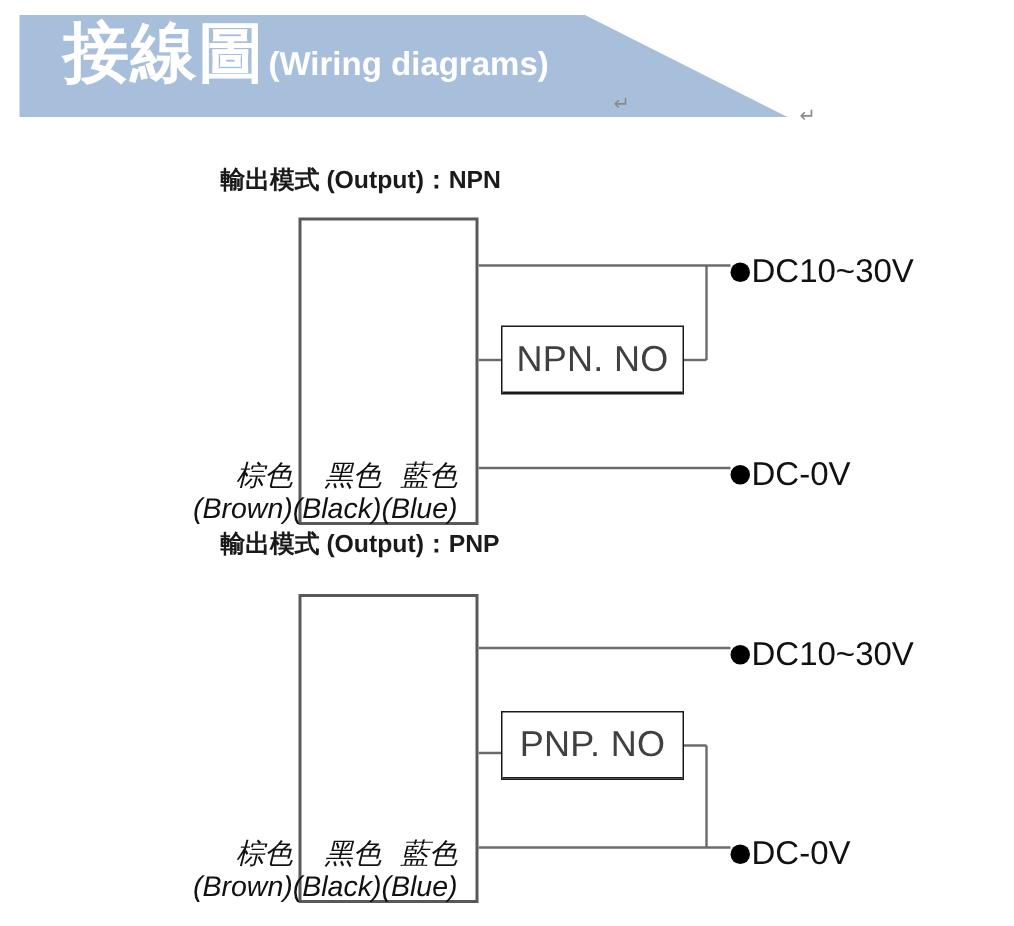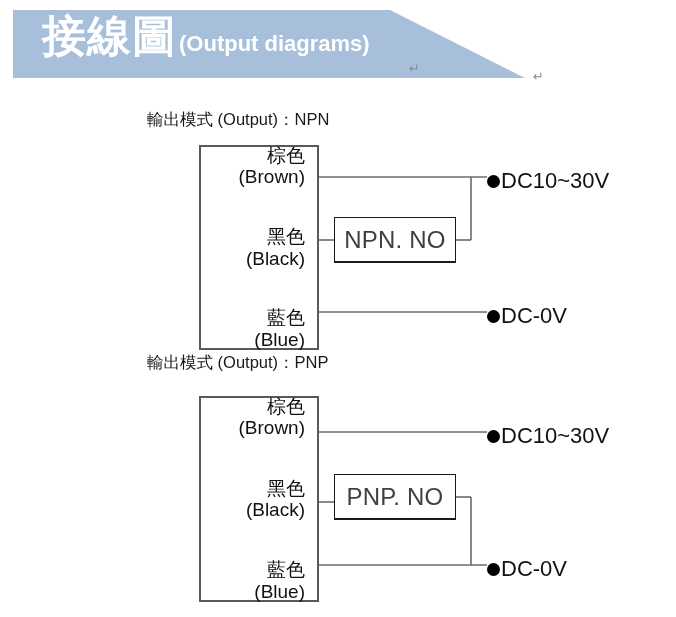--- a/index.html
+++ b/index.html
@@ -58,20 +58,21 @@
   }
   #pilcrow-1 { left: 409px; top: 62px; }
   #pilcrow-2 { left: 533px; top: 70px; }
 
   
   .section-label {
     position: absolute;
     font-size: 16.5px;
     white-space: nowrap;
     color: #1a1a1a;
+    font-weight: bold;
   }
   #npn-section-label { left: 147px; top: 109px; }
   #pnp-section-label { left: 147px; top: 352px; }
 
   
   .diagram {
     position: absolute;
     left: 0;
   }
   #npn-diagram { top: 140px; width: 676px; height: 212px; }
@@ -80,24 +81,25 @@
   .sensor-box {
     position: absolute;
     border: 2px solid #595959;
     background: #ffffff;
     box-sizing: border-box;
   }
   .wire-labels {
     position: absolute;
     box-sizing: border-box;
     display: flex;
-    flex-direction: column;
-    justify-content: space-between;
+    flex-direction: row;
+    justify-content: flex-end;
     align-items: flex-end;
     padding-right: 14px;
+    font-style: italic;
   }
   .wire-label {
     text-align: right;
     line-height: 1.12;
     font-size: 19px;
     color: #111111;
     white-space: nowrap;
   }
   .wire-label .cjk { display: block; }
   .wire-label .en { display: block; }
@@ -153,21 +155,21 @@
 </style>
 </head>
 <body>
 
 <div id="header-banner">
   <svg width="676" height="95" viewBox="0 0 676 95">
     <polygon points="13,10 390,10 525,78 13,78" fill="#a7bfda"></polygon>
   </svg>
   <div id="banner-title">
     <span id="banner-title-cjk">接線圖</span>
-    <span id="banner-title-en">(Output diagrams)</span>
+    <span id="banner-title-en">(Wiring diagrams)</span>
   </div>
   <span class="pilcrow" id="pilcrow-1">↵</span>
   <span class="pilcrow" id="pilcrow-2">↵</span>
 </div>
 
 <div class="section-label" id="npn-section-label">輸出模式 (Output)：NPN</div>
 
 <div class="diagram" id="npn-diagram">
 
   <svg class="wires" width="676" height="212" viewBox="0 0 676 212">

